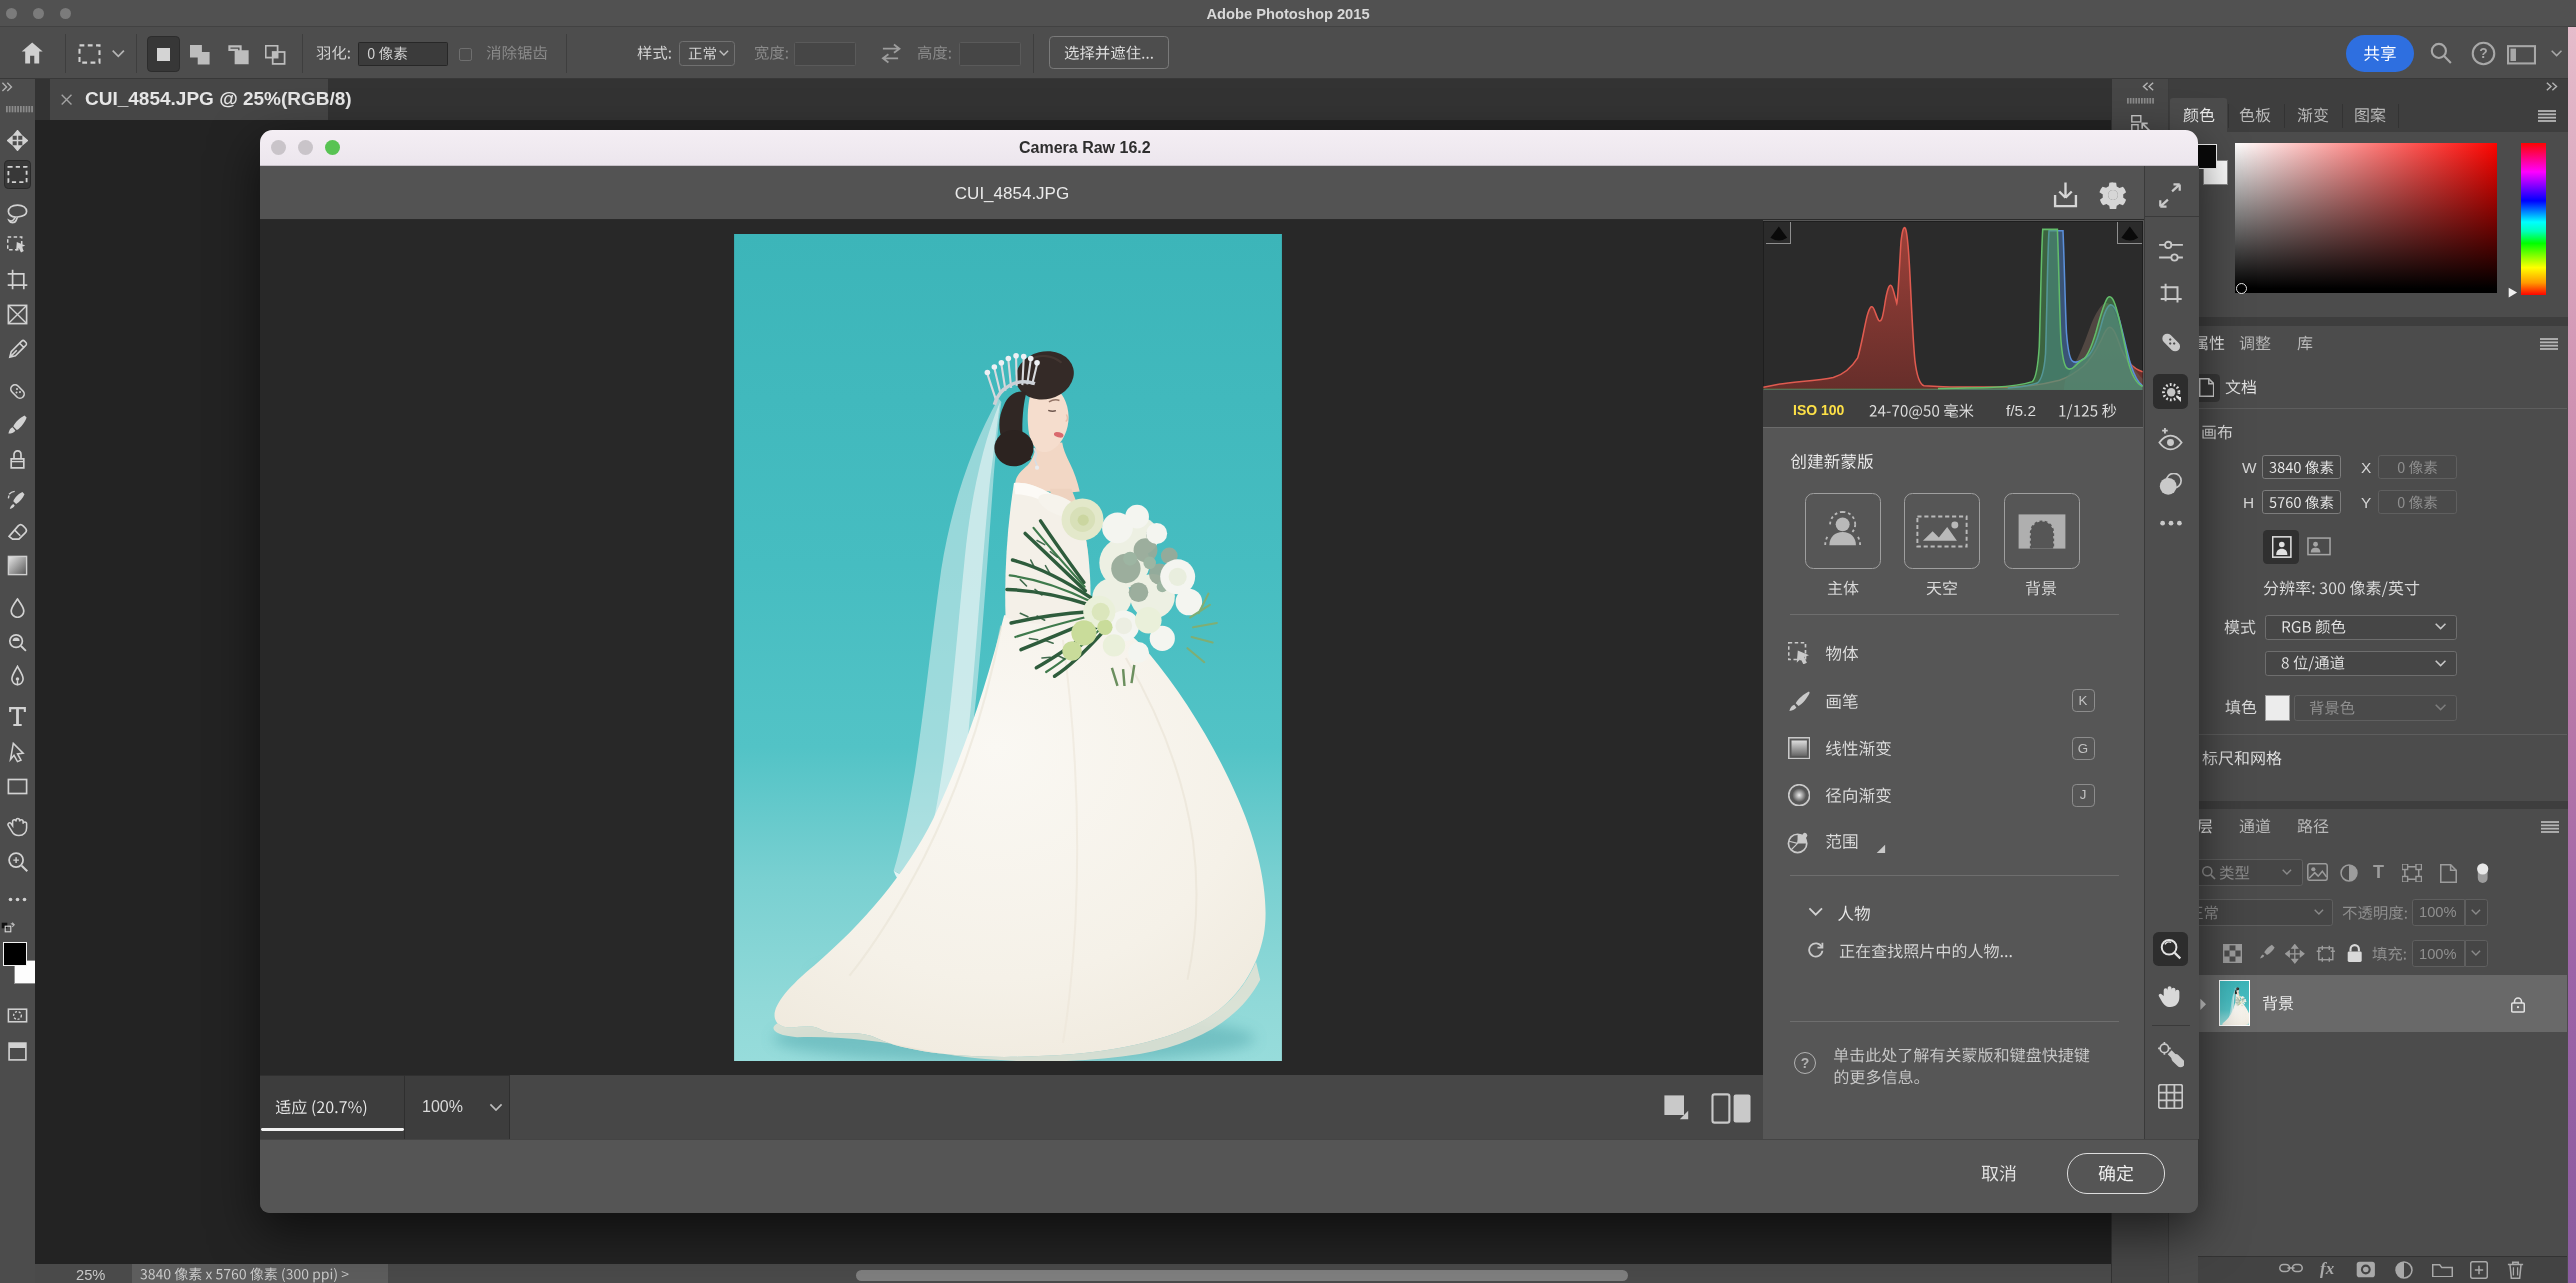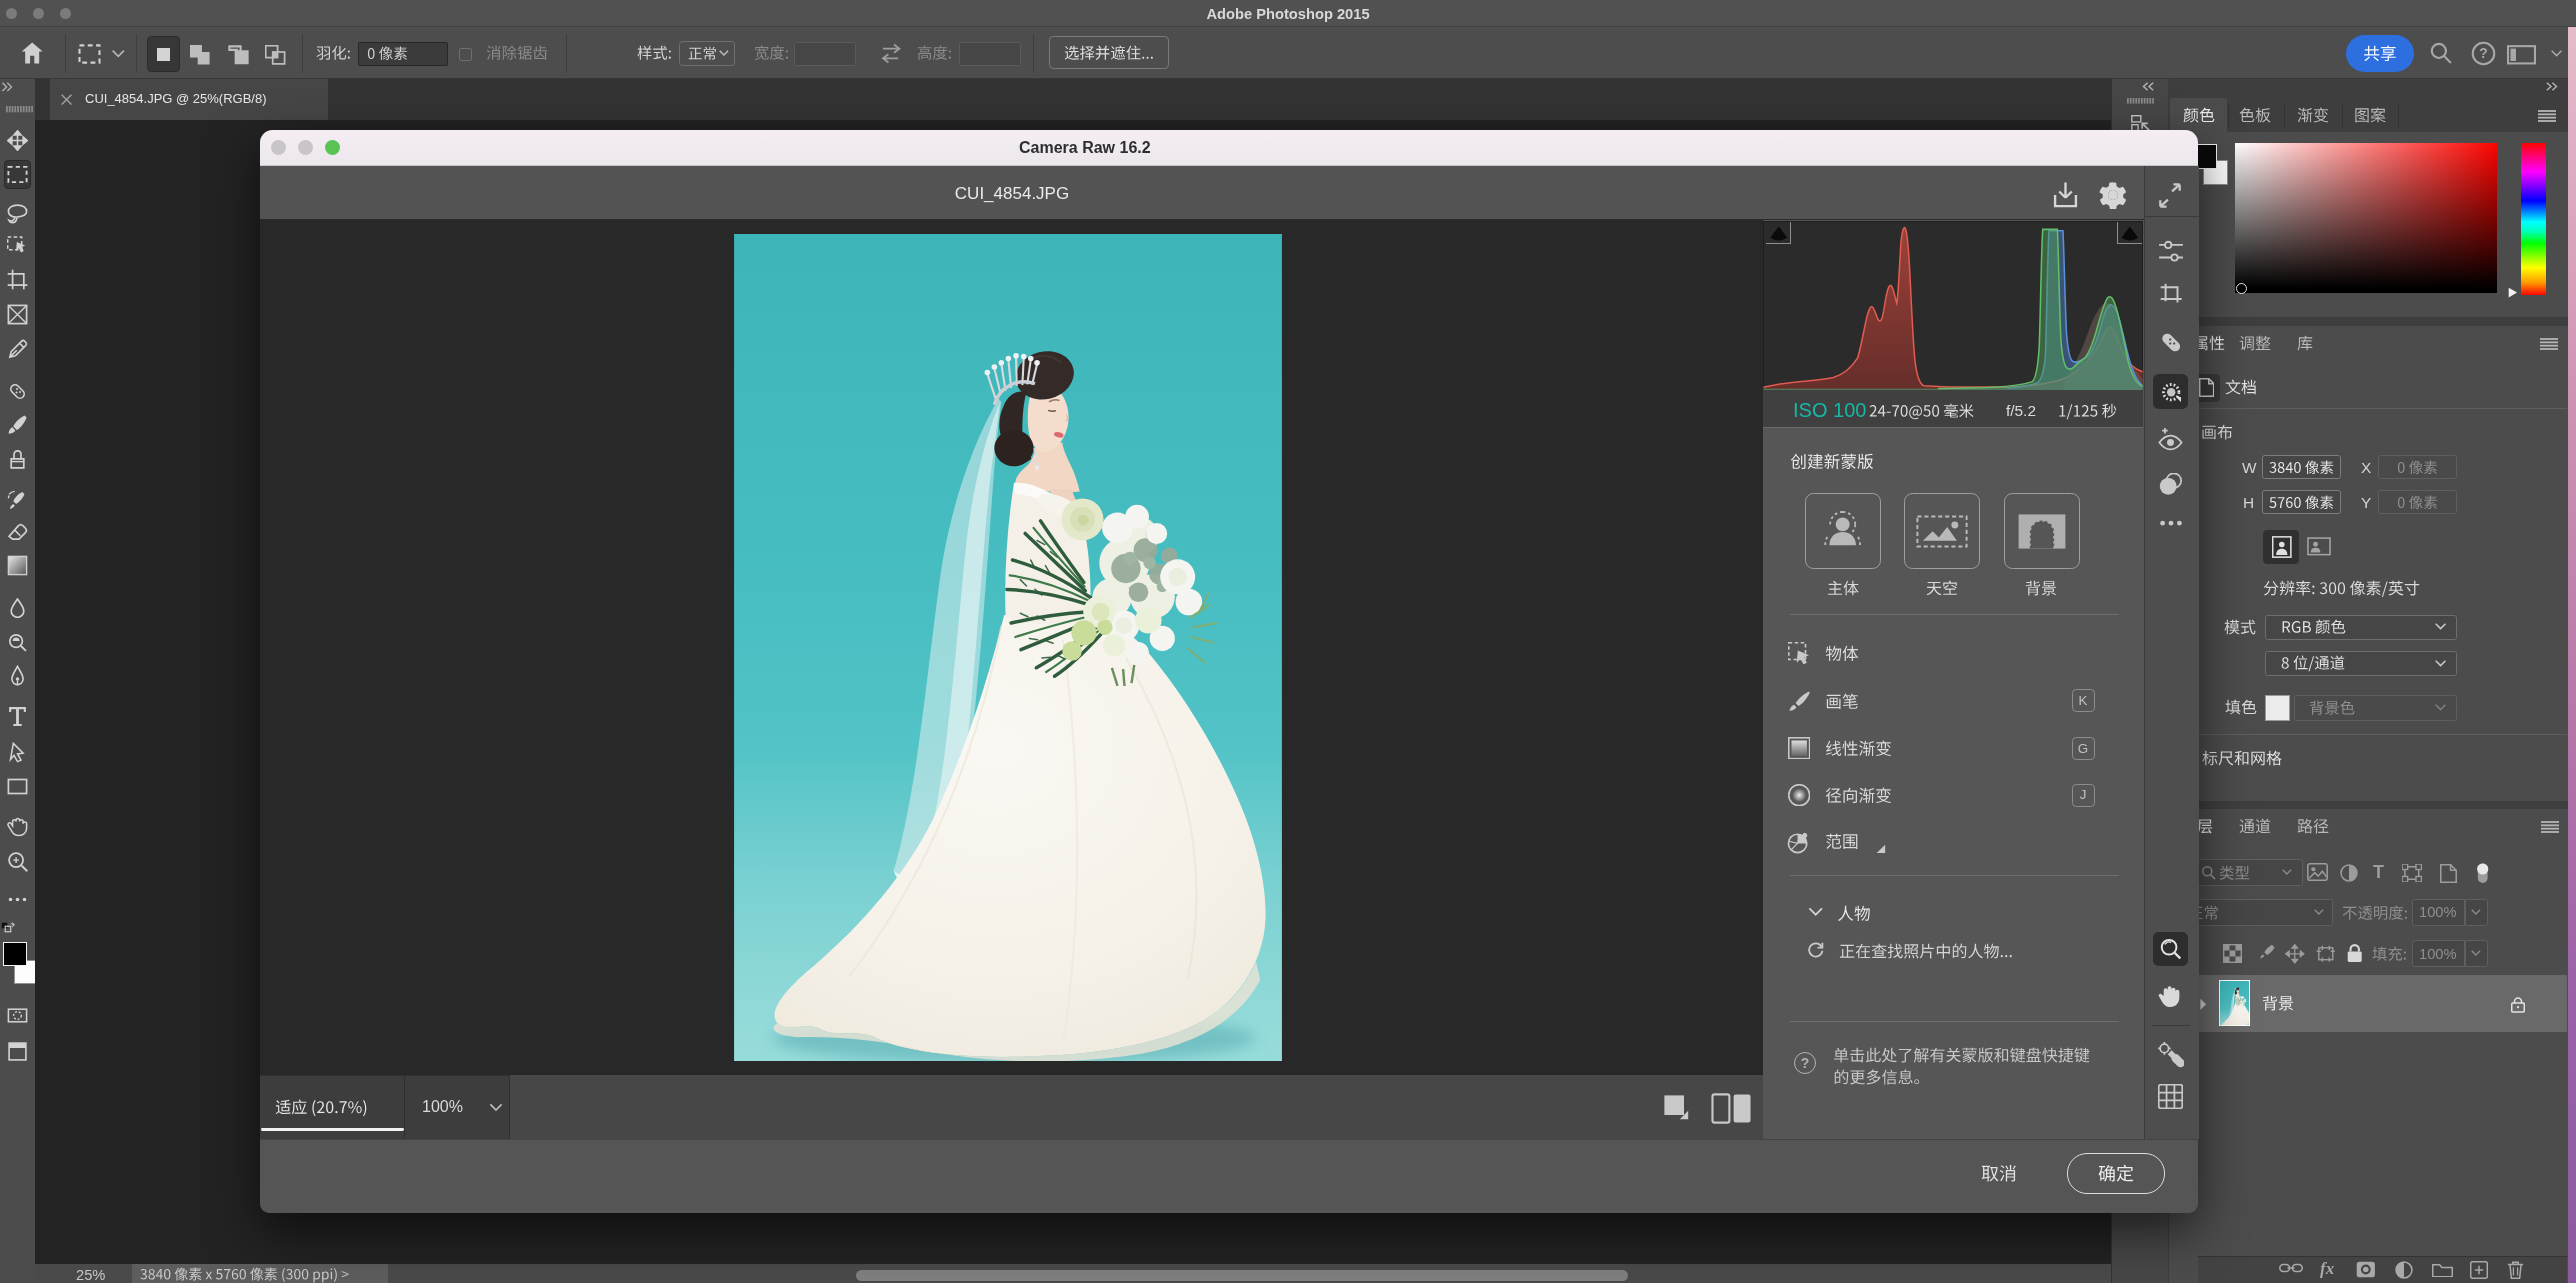--- a/index.html
+++ b/index.html
@@ -249,21 +249,21 @@
     <rect x="5" y="5" width="8" height="18" fill="#a8a8a8"></rect>
   </svg>
 <svg style="position:absolute;left:2551px;top:50px;" width="11.2" height="7" viewBox="0 0 16 10">
     <path d="M1 1 L8 8 L15 1" fill="none" stroke="#a8a8a8" stroke-width="2.2"></path>
   </svg>
 <div style="position:absolute;left:0px;top:79px;width:2111px;height:41px;background:#333333"></div>
 <div style="position:absolute;left:50px;top:79px;width:278px;height:41px;background:#464646"></div>
 <svg style="position:absolute;left:61px;top:94px;" width="11.2" height="11.2" viewBox="0 0 16 16">
     <path d="M1 1 L15 15 M15 1 L1 15" stroke="#a2a2a2" stroke-width="2"></path>
   </svg>
-<div style="position:absolute;left:85px;top:88px;height:22px;line-height:22px;font-size:13px;color:#e6e6e6;font-weight:400;letter-spacing:0px;white-space:pre">CUI_4854.JPG @ 25%(RGB/8)</div>
+<div style="position:absolute;left:85px;top:88px;height:22px;line-height:22px;font-size:19px;color:#e6e6e6;font-weight:700;letter-spacing:0px;white-space:pre">CUI_4854.JPG @ 25%(RGB/8)</div>
 <div style="position:absolute;left:0px;top:79px;width:35px;height:1204px;background:#4c4c4c"></div>
 <svg style="position:absolute;left:1.4px;top:82px;" width="15.4" height="9.8" viewBox="0 0 22 14">
     <path d="M2 1 l6 6 -6 6 M9 1 l6 6 -6 6" fill="none" stroke="#b0b0b0" stroke-width="2"></path>
   </svg>
 <svg style="position:absolute;left:5.6px;top:106px;" width="28" height="7" viewBox="0 0 40 10">
     <rect x="0" y="0" width="2.5" height="9" fill="#8a8a8a"></rect>
     <rect x="4" y="0" width="2.5" height="9" fill="#8a8a8a"></rect>
     <rect x="8" y="0" width="2.5" height="9" fill="#8a8a8a"></rect>
     <rect x="12" y="0" width="2.5" height="9" fill="#8a8a8a"></rect>
     <rect x="16" y="0" width="2.5" height="9" fill="#8a8a8a"></rect>
@@ -911,21 +911,21 @@
 </svg>
 <div style="position:absolute;left:1766px;top:222px;width:25px;height:22.4px;border-right:1.4px solid #8f8f8f;border-bottom:1.4px solid #8f8f8f"></div>
 <svg style="position:absolute;left:1769px;top:225px;" width="19.6" height="17" viewBox="0 0 28 24">
     <path d="M14 2 L26 18 Q14 26 2 18 Z" fill="#0a0a0a"></path>
   </svg>
 <div style="position:absolute;left:2117px;top:222px;width:25px;height:22.4px;border-left:1.4px solid #8f8f8f;border-bottom:1.4px solid #8f8f8f"></div>
 <svg style="position:absolute;left:2120px;top:225px;" width="19.6" height="17" viewBox="0 0 28 24">
     <path d="M14 2 L26 18 Q14 26 2 18 Z" fill="#0a0a0a"></path>
   </svg>
 <div style="position:absolute;left:1763px;top:390px;width:380px;height:38px;background:#404040;border-bottom:0.7px solid #6b6b6b"></div>
-<div style="position:absolute;left:1793px;top:399px;height:23px;line-height:23px;font-size:20px;color:#14b8a6;font-weight:400;letter-spacing:0px;white-space:pre">ISO 100</div>
+<div style="position:absolute;left:1793px;top:399px;height:23px;line-height:23px;font-size:14px;color:#fde047;font-weight:700;letter-spacing:0px;white-space:pre">ISO 100</div>
 <svg style="position:absolute;left:1869px;top:403px;" width="105" height="17.6" viewBox="0 -880 6847 1140" fill="#dcdcdc">
     <use href="#g0032" x="0"></use>
     <use href="#g0034" x="555"></use>
     <use href="#g002D" x="1110"></use>
     <use href="#g0037" x="1457"></use>
     <use href="#g0030" x="2012"></use>
     <use href="#g0040" x="2567"></use>
     <use href="#g0035" x="3513"></use>
     <use href="#g0030" x="4068"></use>
     <use href="#g0020" x="4623"></use>

